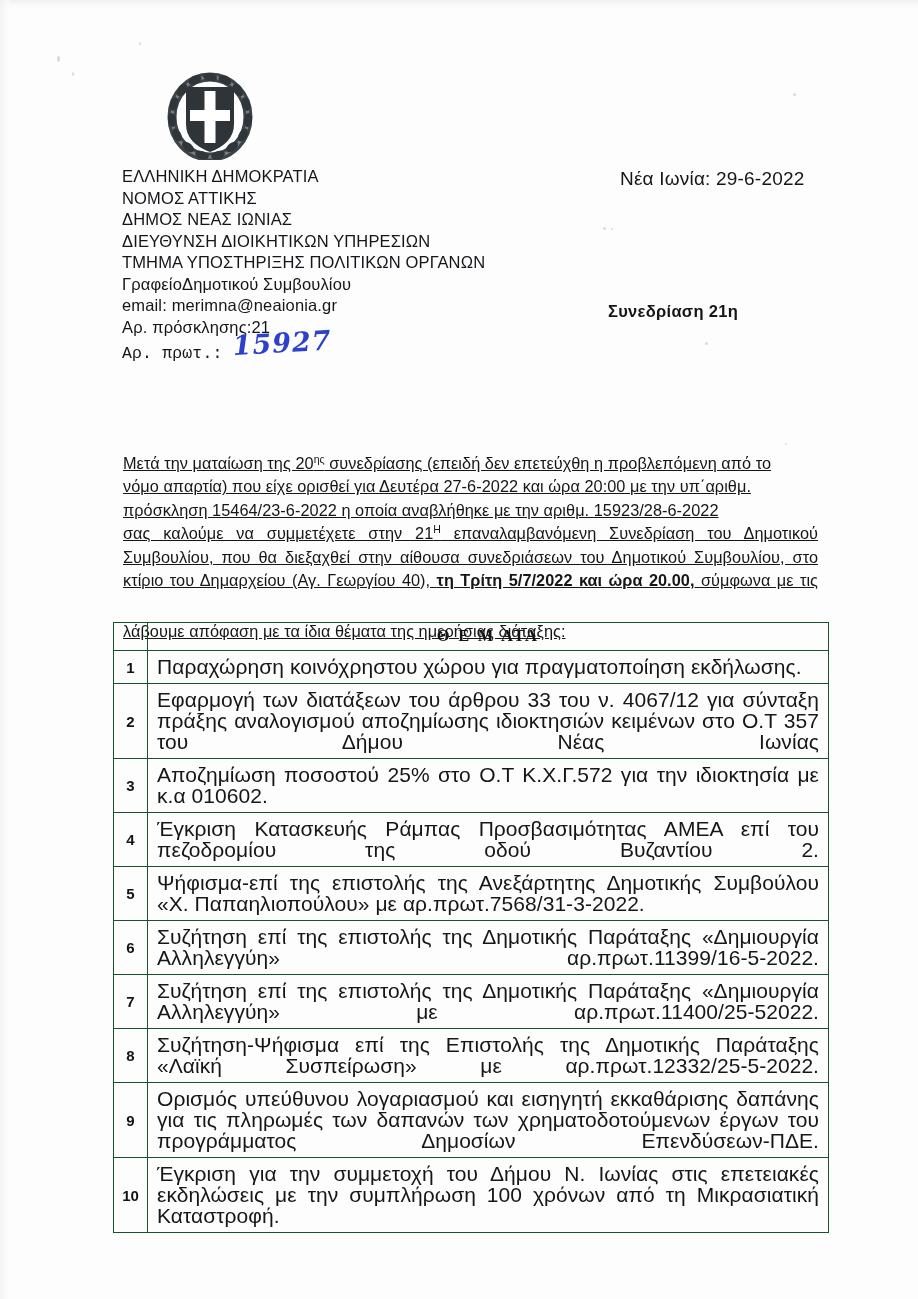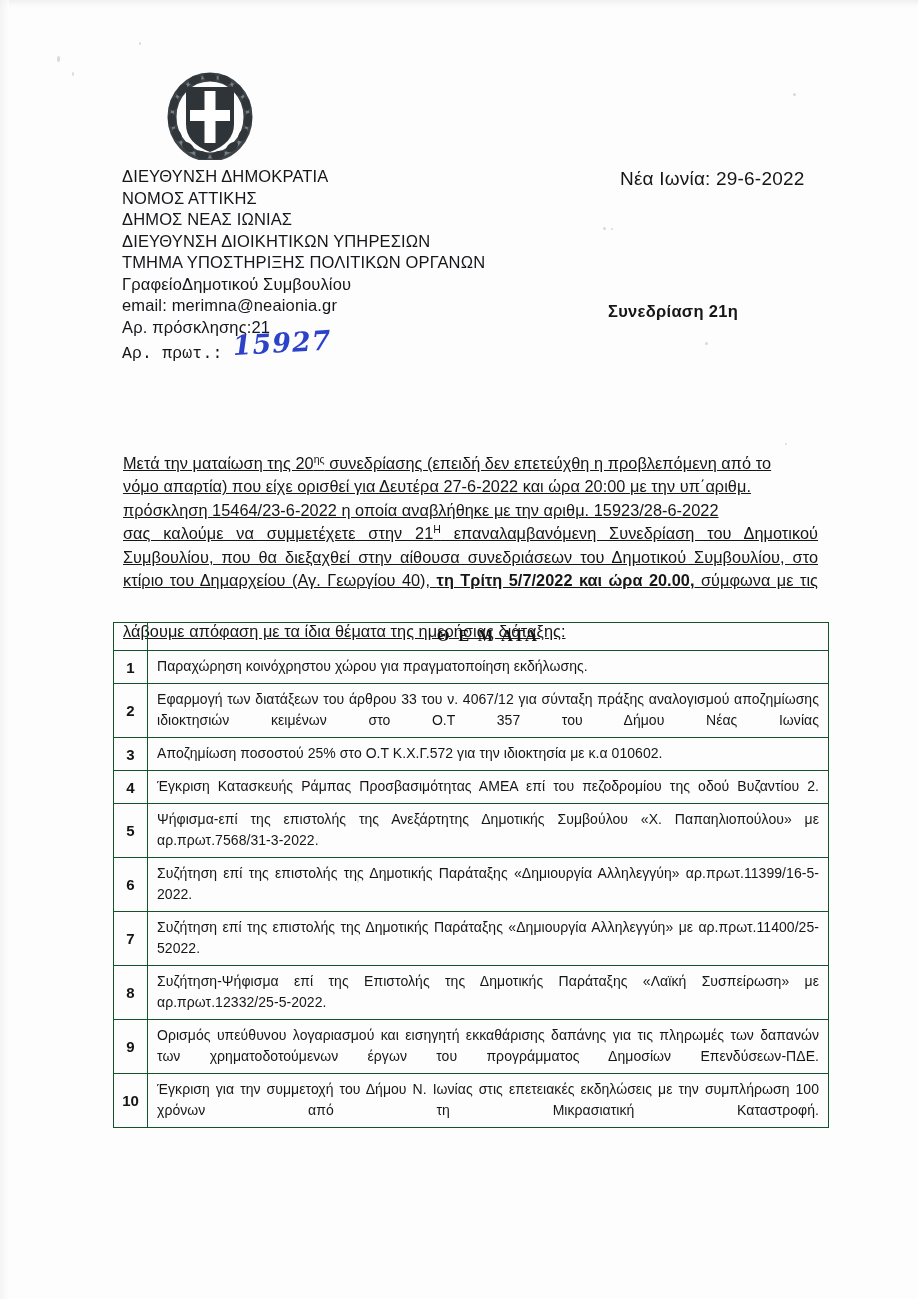--- a/index.html
+++ b/index.html
@@ -161,21 +161,21 @@
   }
   .agenda .c-num {
     width: 33px;
     text-align: center;
     font-size: 15px;
     font-weight: bold;
     color: #141414;
   }
   .agenda .c-txt {
     padding: 5px 9px 6px 9px;
-    font-size: 14px;
+    font-size: 21px;
     line-height: 21px;
     text-align: justify;
     text-align-last: left;
     letter-spacing: .05px;
   }
   .agenda .hdr-blank { height: 26px; }
   .agenda .hdr-title {
     text-align: center;
     font-family: "Liberation Serif", serif;
     font-weight: bold;
@@ -230,21 +230,21 @@
 
         <path d="M19 15 H67 V52 Q67 71 43 80 Q19 71 19 52 Z" fill="#2e3438"></path>
 
         <rect x="37.5" y="19" width="11" height="52" fill="#ffffff"></rect>
         <rect x="23" y="38" width="40" height="11" fill="#ffffff"></rect>
       </g>
     </svg>
   </div>
 
   <div class="sender-block">
-    <div class="ln">ΔΙΕΥΘΥΝΣΗ ΔΗΜΟΚΡΑΤΙΑ</div>
+    <div class="ln">ΕΛΛΗΝΙΚΗ ΔΗΜΟΚΡΑΤΙΑ</div>
     <div class="ln">ΝΟΜΟΣ ΑΤΤΙΚΗΣ</div>
     <div class="ln">ΔΗΜΟΣ ΝΕΑΣ ΙΩΝΙΑΣ</div>
     <div class="ln">ΔΙΕΥΘΥΝΣΗ ΔΙΟΙΚΗΤΙΚΩΝ ΥΠΗΡΕΣΙΩΝ</div>
     <div class="ln">ΤΜΗΜΑ ΥΠΟΣΤΗΡΙΞΗΣ ΠΟΛΙΤΙΚΩΝ ΟΡΓΑΝΩΝ</div>
     <div class="ln">ΓραφείοΔημοτικού Συμβουλίου</div>
     <div class="ln">email: merimna@neaionia.gr</div>
     <div class="ln">Αρ. πρόσκλησης:21</div>
     <div class="ln protocol-line">
       <span class="protocol-label">Αρ. πρωτ.:</span>
       <span class="handwritten">15927</span>

